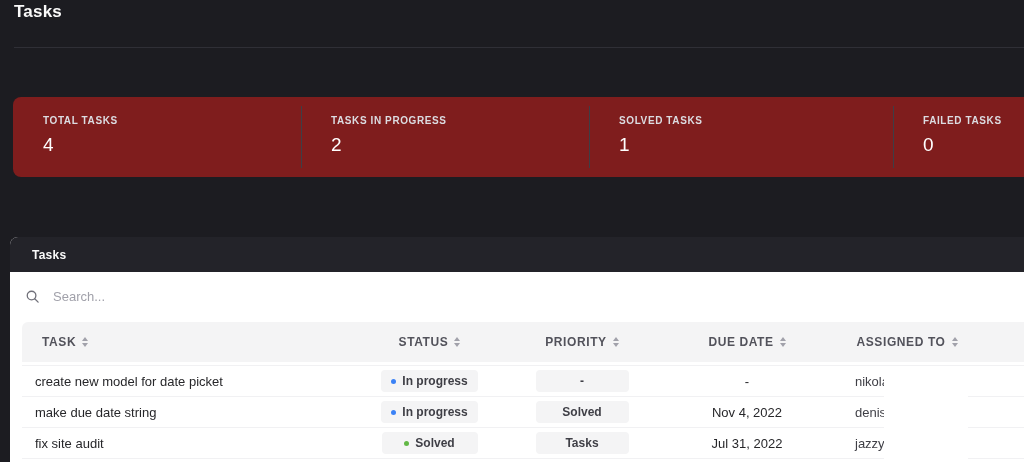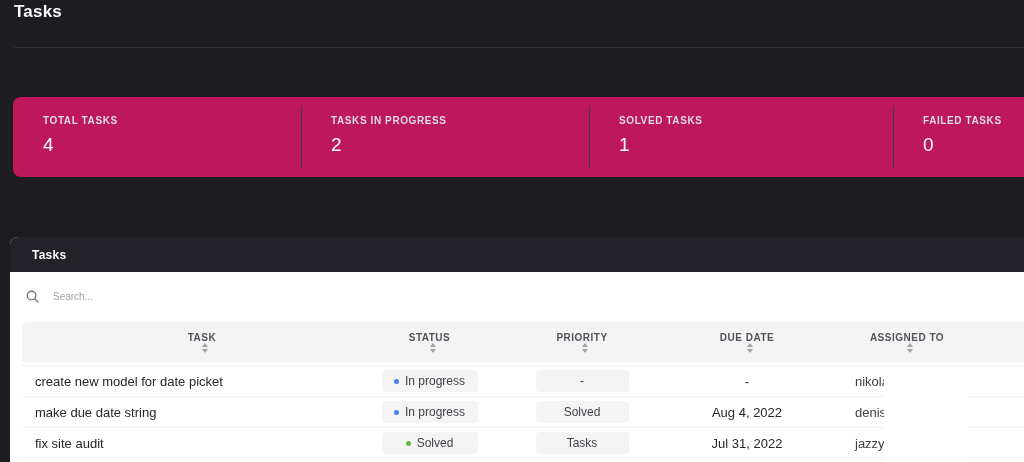--- a/index.html
+++ b/index.html
@@ -16,21 +16,21 @@
     position:absolute; left:14px; top:2px;
     font-size:17px; font-weight:700; color:#fafafa; letter-spacing:.2px;
   }
   .page-divider {
     position:absolute; left:14px; right:0; top:47px; height:1px; background:#2f2f36;
   }
 
   
   .stats-bar {
     position:absolute; left:13px; right:0; top:97px; height:80px;
-    background:#be185d; border-radius:8px 0 0 8px;
+    background:#7f1d1d; border-radius:8px 0 0 8px;
     display:flex;
   }
   .stat-card { width:288px; padding:18px 0 0 30px; position:relative; }
   .stat-card:last-child { width:auto; flex:1;margin-left:16px; }
   .stat-card + .stat-card::before {
     content:""; position:absolute; left:0; top:9px; height:62px; width:1px; background:#3e3e46;
   }
   .stat-label {
     font-size:10px; font-weight:700; letter-spacing:.06em;
     color:#dcdce1; text-transform:uppercase;
@@ -44,52 +44,52 @@
   }
   .panel-header {
     height:35px; background:#232329; display:flex; align-items:center; padding-left:22px;
   }
   .panel-title { font-size:12px; font-weight:700; color:#fafafa; letter-spacing:.02em; }
 
   .search-row { height:48px; display:flex; align-items:center; padding-left:15px; }
   .search-icon { width:15px; height:15px; flex:0 0 auto; }
   .search-input {
     border:none; outline:none; background:transparent;
-    margin-left:13px; width:400px; font-size:10px; color:#3f3f46;
+    margin-left:13px; width:400px; font-size:13px; color:#3f3f46;
     font-family:"Liberation Sans", sans-serif;
   }
   .search-input::placeholder { color:#a1a1aa; }
 
   
   .table-wrap { margin:2px 12px 0 12px; }
   .tgrid {
     display:grid;
     grid-template-columns:340px 135px 170px 160px 160px 1fr;
     align-items:center;
   }
   .thead {
     height:40px; background:#f4f4f5; border-radius:6px 6px 0 0;
   }
   .th {
     display:flex; align-items:center; justify-content:center;
-    font-size:10px; font-weight:700; letter-spacing:.05em;
-    color:#52525b; text-transform:uppercase; cursor:default;flex-direction:column;
+    font-size:12px; font-weight:700; letter-spacing:.05em;
+    color:#52525b; text-transform:uppercase; cursor:default;
   }
   .th.left { justify-content:flex-start; padding-left:20px; }
   .sort { display:inline-flex; flex-direction:column; margin-left:6px; gap:2px; }
   .sort i { display:block; width:0; height:0; border-left:3px solid transparent; border-right:3px solid transparent; }
   .sort i.up   { border-bottom:4px solid #a1a1aa; }
   .sort i.down { border-top:4px solid #a1a1aa; }
 
   .rows { margin-top:3px; }
   .trow { height:31px; border-top:1px solid #f1f1f3; }
   .td { font-size:13px; color:#27272a; }
   .td.task { padding-left:13px; }
   .td.center { text-align:center; }
-  .td.flexcenter { display:flex; justify-content:center; }
+  .td.flexcenter { display:flex; justify-content:center;font-weight:bold; }
   .td.assigned { padding-left:28px; color:#3f3f46; }
 
   .badge {
     display:inline-flex; align-items:center; justify-content:center;
     height:22px; min-width:96px; padding:0 10px;
     background:#f4f4f5; border-radius:4px;
     font-size:12px; color:#3f3f46;
   }
   .badge.priority { min-width:93px; }
   .dot { width:5px; height:5px; border-radius:50%; margin-right:6px; flex:0 0 auto; }
@@ -203,21 +203,21 @@
         <div class="td task">make due date string</div>
         <div class="td flexcenter">
           <span class="badge">
             <span class="dot dot-blue"></span>
             <span>In progress</span>
           </span>
         </div>
         <div class="td flexcenter">
           <span class="badge priority">Solved</span>
         </div>
-        <div class="td center">Aug 4, 2022</div>
+        <div class="td center">Nov 4, 2022</div>
         <div class="td assigned">denis@</div>
         <div class="td"></div>
       </div>
 
       <div class="tgrid trow">
         <div class="td task">fix site audit</div>
         <div class="td flexcenter">
           <span class="badge">
             <span class="dot dot-green"></span>
             <span>Solved</span>

